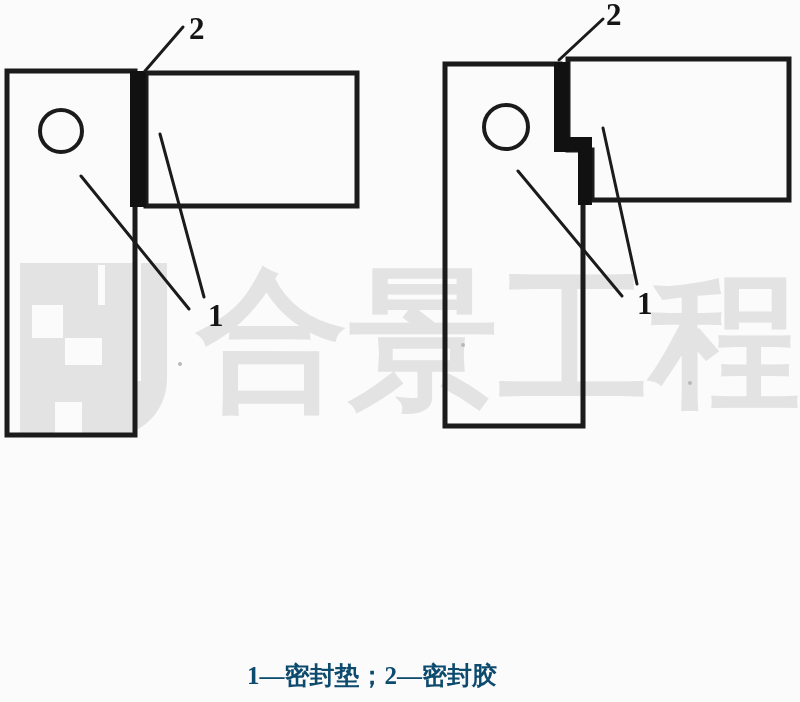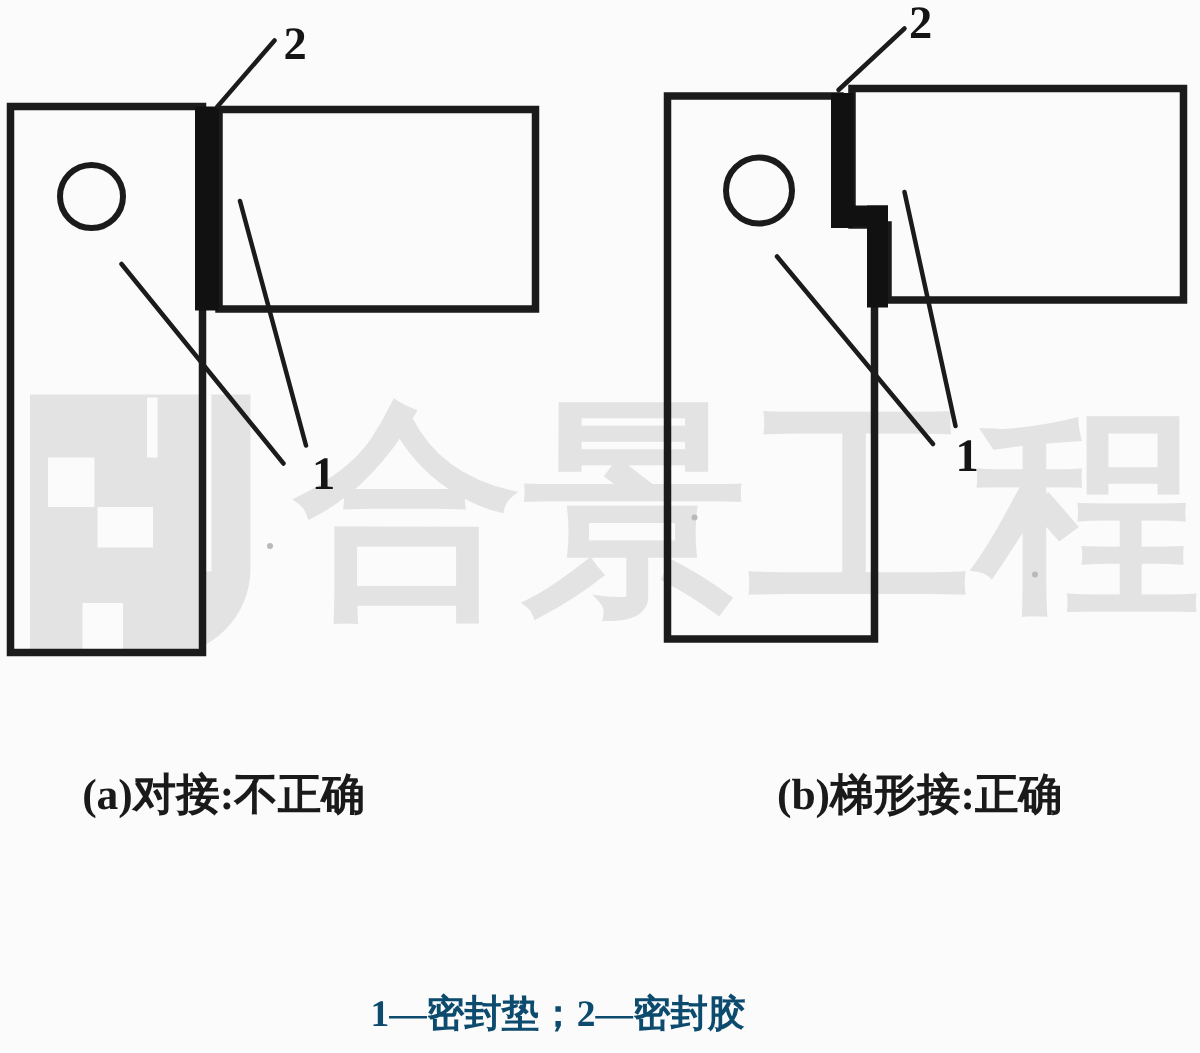--- a/index.html
+++ b/index.html
@@ -77,21 +77,19 @@
       <line class="leader" x1="518" y1="171" x2="622" y2="296"></line>
       <line class="leader" x1="603" y1="128" x2="637" y2="284"></line>
     </g>
   </svg>
 
   <div class="num-label" style="left:189px; top:13px;">2</div>
   <div class="num-label" style="left:208px; top:300px;">1</div>
   <div class="num-label" style="left:606px; top:-1px;">2</div>
   <div class="num-label" style="left:637px; top:288px;">1</div>
 
-  <div class="caption" style="left:149px; top:510px;">(a)对接:不正确</div>
-  <div class="caption" style="left:613px; top:510px;">(b)梯形接:正确</div>
   <div class="fig-legend" style="left:372px; top:659px;">1—密封垫；2—密封胶</div>
 
   <div class="speck" style="left:178px; top:362px;"></div>
   <div class="speck" style="left:461px; top:343px;"></div>
   <div class="speck" style="left:688px; top:381px;"></div>
 
 </div>
 
 </body></html>

